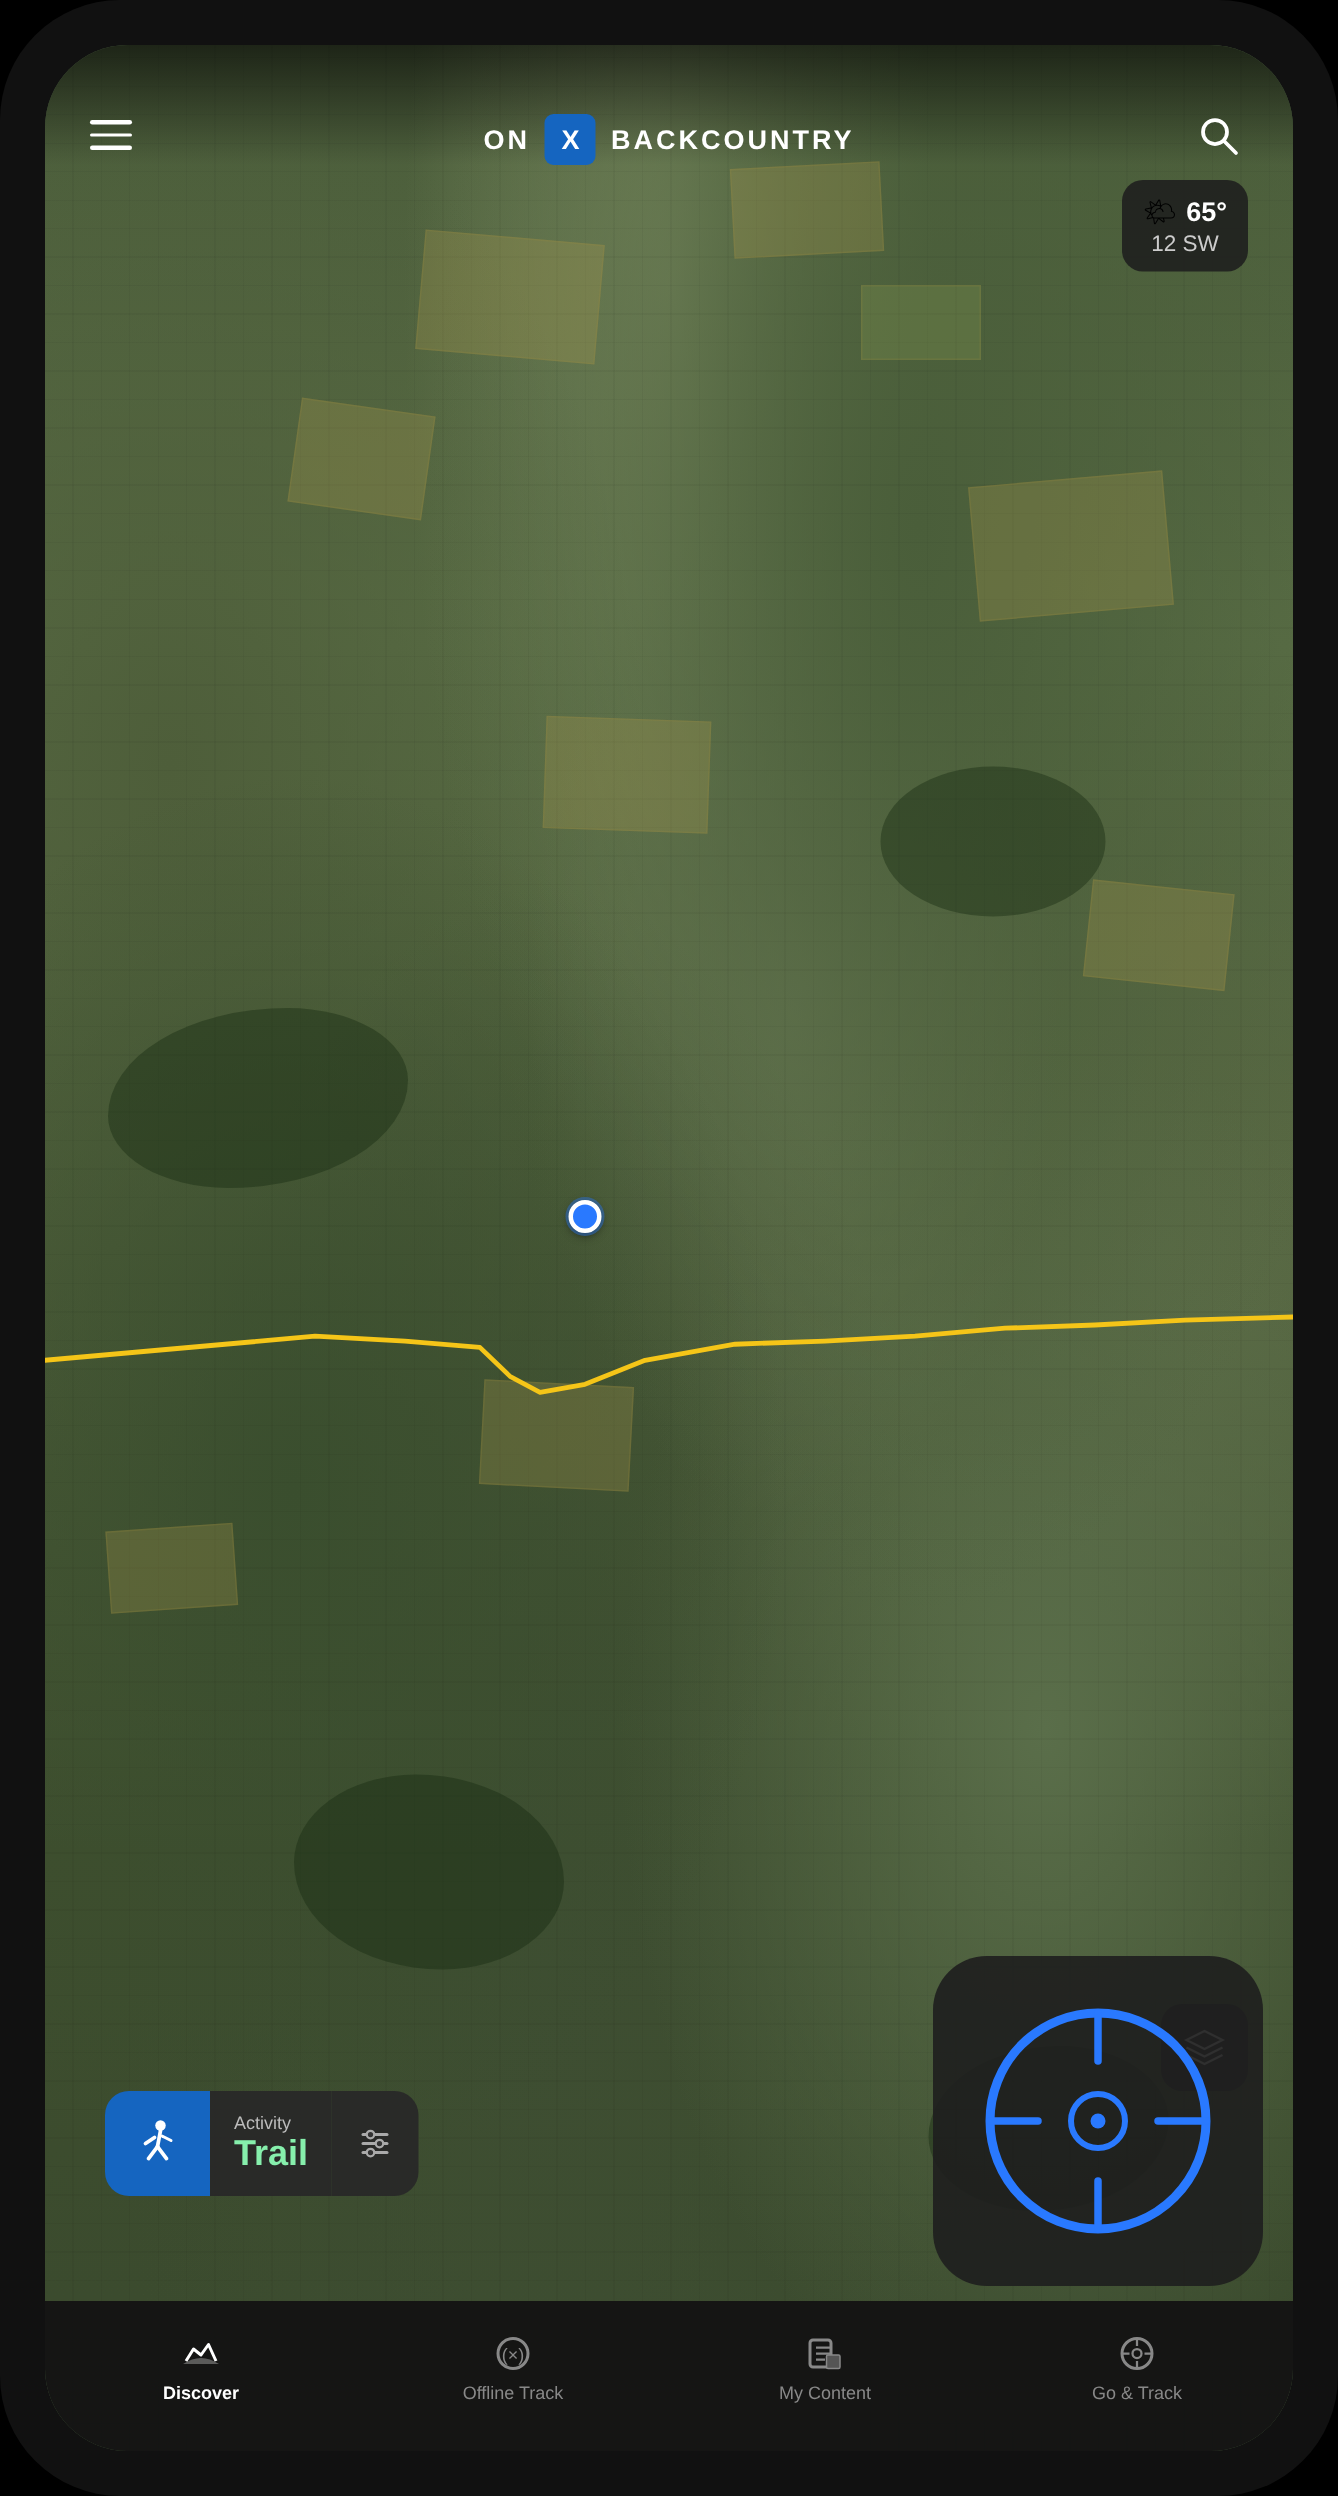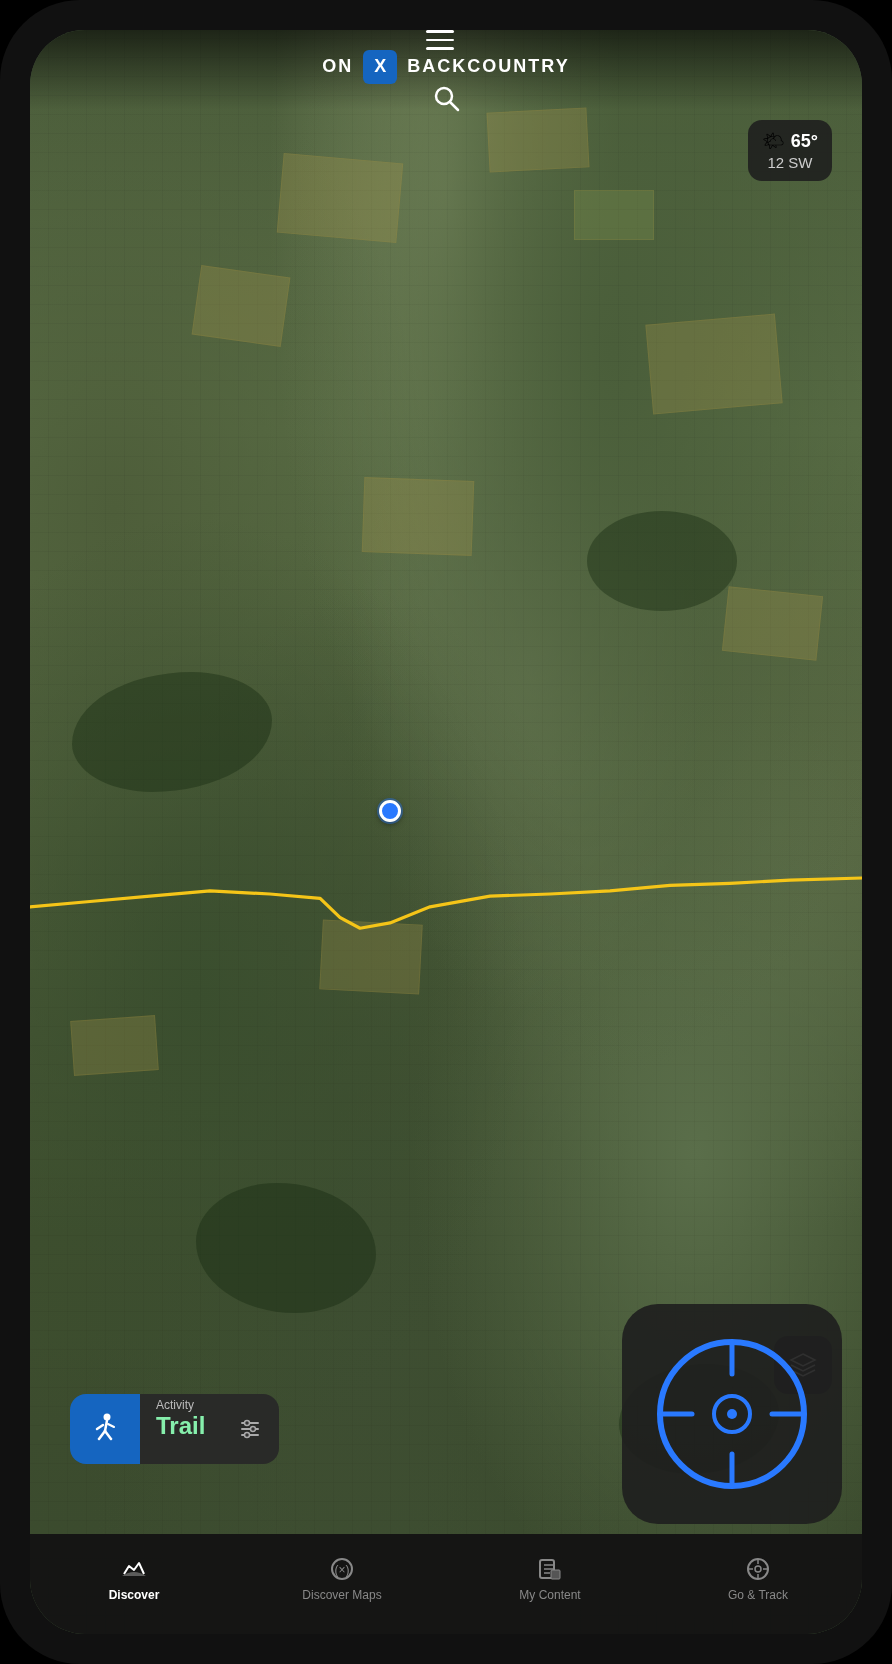--- a/index.html
+++ b/index.html
@@ -111,26 +111,25 @@
     }
 
     
     .header {
       position: absolute;
       top: 0;
       left: 0;
       right: 0;
       height: 80px;
       display: flex;
-      align-items: center;
+      align-items: flex-end;
       justify-content: space-between;
       padding: 0 30px;
       background: linear-gradient(180deg, rgba(0,0,0,0.6) 0%, rgba(0,0,0,0) 100%);
       z-index: 10;
-      flex-direction: column;
     }
     .header-menu {
       width: 40px;
       height: 40px;
       display: flex;
       flex-direction: column;
       justify-content: center;
       gap: 6px;
       cursor: pointer;
     }
@@ -234,24 +233,25 @@
       width: 70px;
       height: 70px;
       background: #1565C0;
       border-radius: 16px 0 0 16px;
       display: flex;
       align-items: center;
       justify-content: center;
     }
     .activity-text-box {
       background: rgba(40,40,40,0.95);
-      padding: 4px 16px;
+      padding: 16px 16px;
       height: 70px;
       display: flex;
       flex-direction: column;
+      justify-content: center;
     }
     .activity-label {
       font-size: 12px;
       color: #bbb;
       font-weight: 400;
     }
     .activity-name {
       font-size: 24px;
       font-weight: 700;
       color: #86efac;
@@ -431,21 +431,21 @@
           <polyline points="3,18 8,10 13,14 18,7 23,18" stroke="white" stroke-width="2" fill="none" stroke-linejoin="round"></polyline>
           <path d="M1 20 Q13 12 25 20" fill="white" opacity="0.3"></path>
         </svg>
         <span class="nav-label active">Discover</span>
       </div>
       <div class="nav-item">
         <svg width="26" height="26" viewBox="0 0 26 26" fill="none">
           <circle cx="13" cy="13" r="10" stroke="#888" stroke-width="2"></circle>
           <text x="13" y="18" text-anchor="middle" fill="#888" font-size="12" font-family="Arial">(×)</text>
         </svg>
-        <span class="nav-label">Discover Maps</span>
+        <span class="nav-label">Offline Track</span>
       </div>
       <div class="nav-item">
         <svg width="26" height="26" viewBox="0 0 26 26" fill="none">
           <rect x="3" y="4" width="14" height="18" rx="2" stroke="#888" stroke-width="2"></rect>
           <line x1="7" y1="9" x2="17" y2="9" stroke="#888" stroke-width="1.5"></line>
           <line x1="7" y1="13" x2="17" y2="13" stroke="#888" stroke-width="1.5"></line>
           <line x1="7" y1="17" x2="13" y2="17" stroke="#888" stroke-width="1.5"></line>
           <rect x="14" y="14" width="9" height="9" rx="1" fill="#555" stroke="#888" stroke-width="1"></rect>
         </svg>
         <span class="nav-label">My Content</span>

